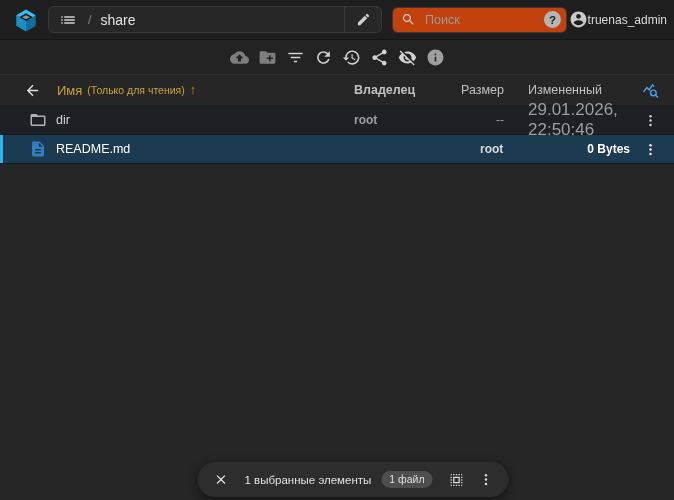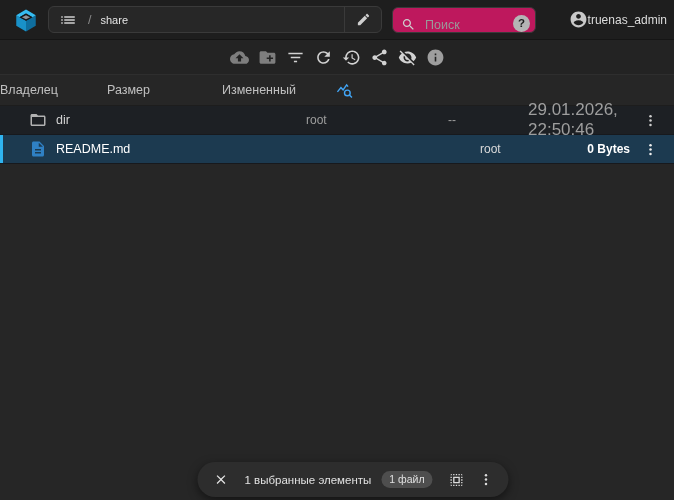--- a/index.html
+++ b/index.html
@@ -18,30 +18,30 @@
     display:flex; align-items:center;
   }
   .logo { width:26px; height:26px; margin-left:13px; flex:0 0 auto; }
   .crumb-box {
     margin-left:9px; height:27px; width:334px;
     background:#272727; border:1px solid #3a3a3a; border-radius:6px;
     display:flex; align-items:center; padding-left:10px;
   }
   .crumb-box .list-ic { width:18px; height:18px; color:#cfcfcf; }
   .crumb-sep { margin-left:11px; color:#8a8a8a; font-size:12.5px; }
-  .crumb-path { margin-left:9px; color:#e4e4e4; font-size:11px; }
+  .crumb-path { margin-left:9px; color:#e4e4e4; font-size:14px; }
   .crumb-spacer { flex:1; }
   .crumb-divider { width:1px; height:26px; background:#3a3a3a; }
   .edit-btn { width:36px; height:26px; display:flex; align-items:center; justify-content:center; color:#cfcfcf; }
   .edit-btn svg { width:15px; height:15px; }
 
   .search-box {
-    margin-left:10px; height:26px; width:144px;
-    background:#be185d; border:1px solid #3a3a3a; border-radius:6px;
-    display:flex; align-items:flex-end; padding:0 5px 0 8px;
+    margin-left:10px; height:26px; width:175px;
+    background:#c2410c; border:1px solid #3a3a3a; border-radius:6px;
+    display:flex; align-items:center; padding:0 5px 0 8px;
   }
   .search-box .mag { width:15px; height:15px; color:#cfcfcf; flex:0 0 auto; }
   .search-box input {
     flex:1; min-width:0; margin-left:9px; background:transparent; border:none; outline:none;
     color:#dddddd; font-size:12.5px; font-family:inherit;
   }
   .search-box input::placeholder { color:#9a9a9a; }
   .help-circle {
     width:17px; height:17px; border-radius:50%; background:#b5b5b5; color:#1d1d1d;
     font-size:11.5px; font-weight:bold; display:flex; align-items:center; justify-content:center;
@@ -60,23 +60,23 @@
     display:flex; align-items:center; justify-content:center; gap:9px;
   }
   .tbtn { width:19px; height:19px; display:flex; align-items:center; justify-content:center; }
   .tbtn svg { width:19px; height:19px; }
   .tbtn.dim { color:#7e7e7e; }
   .tbtn.lit { color:#d2d2d2; }
   .tbtn.info { color:#9e9e9e; }
 
   
   .col-name    { flex:1; min-width:0; display:flex; align-items:center; }
-  .col-owner   { width:88px; }
+  .col-owner   { width:88px;font-weight:bold; }
   .col-size    { width:62px; text-align:right; }
-  .col-mod     { width:126px; padding-left:24px;margin-left:48px; }
+  .col-mod     { width:126px; padding-left:24px; }
   .col-actions { width:40px; display:flex; justify-content:center; }
   .row-end-pad { width:4px; }
 
   
   .list-header {
     height:31px; background:#262626; border-bottom:1px solid #1d1d1d;
     display:flex; align-items:center; font-size:12.5px; color:#c0c0c0;
   }
   .back-btn { width:24px; height:24px; margin-left:20px; color:#e0e0e0;
     display:flex; align-items:center; justify-content:center; }
@@ -213,20 +213,30 @@
     </svg>
   </button>
   <button class="tbtn info">
     <svg viewBox="0 0 24 24" fill="currentColor" fill-rule="evenodd">
       <path d="M12 2C6.48 2 2 6.48 2 12s4.48 10 10 10 10-4.48 10-10S17.52 2 12 2zm1 15h-2v-6h2v6zm0-8h-2V7h2v2z"></path>
     </svg>
   </button>
 </div>
 
 <div class="list-header">
+  <div class="col-name">
+    <button class="back-btn">
+      <svg viewBox="0 0 24 24" fill="currentColor">
+        <path d="M20 11H7.83l5.59-5.59L12 4l-8 8 8 8 1.41-1.41L7.83 13H20v-2z"></path>
+      </svg>
+    </button>
+    <span class="sort-name">Имя</span>
+    <span class="sort-note">(Только для чтения)</span>
+    <span class="sort-arrow">↑</span>
+  </div>
   <div class="col-owner">Владелец</div>
   <div class="col-size">Размер</div>
   <div class="col-mod">Измененный</div>
   <div class="col-actions">
     <button class="query-btn">
       <svg viewBox="0 0 24 24">
         <path d="M2 14 L7 8 L10 11 L15 4 L17 6.5" stroke="currentColor" stroke-width="2" fill="none"></path>
         <circle cx="16" cy="15.5" r="4" stroke="currentColor" stroke-width="2" fill="none"></circle>
         <line x1="19" y1="18.5" x2="22.5" y2="22" stroke="currentColor" stroke-width="2"></line>
       </svg>

